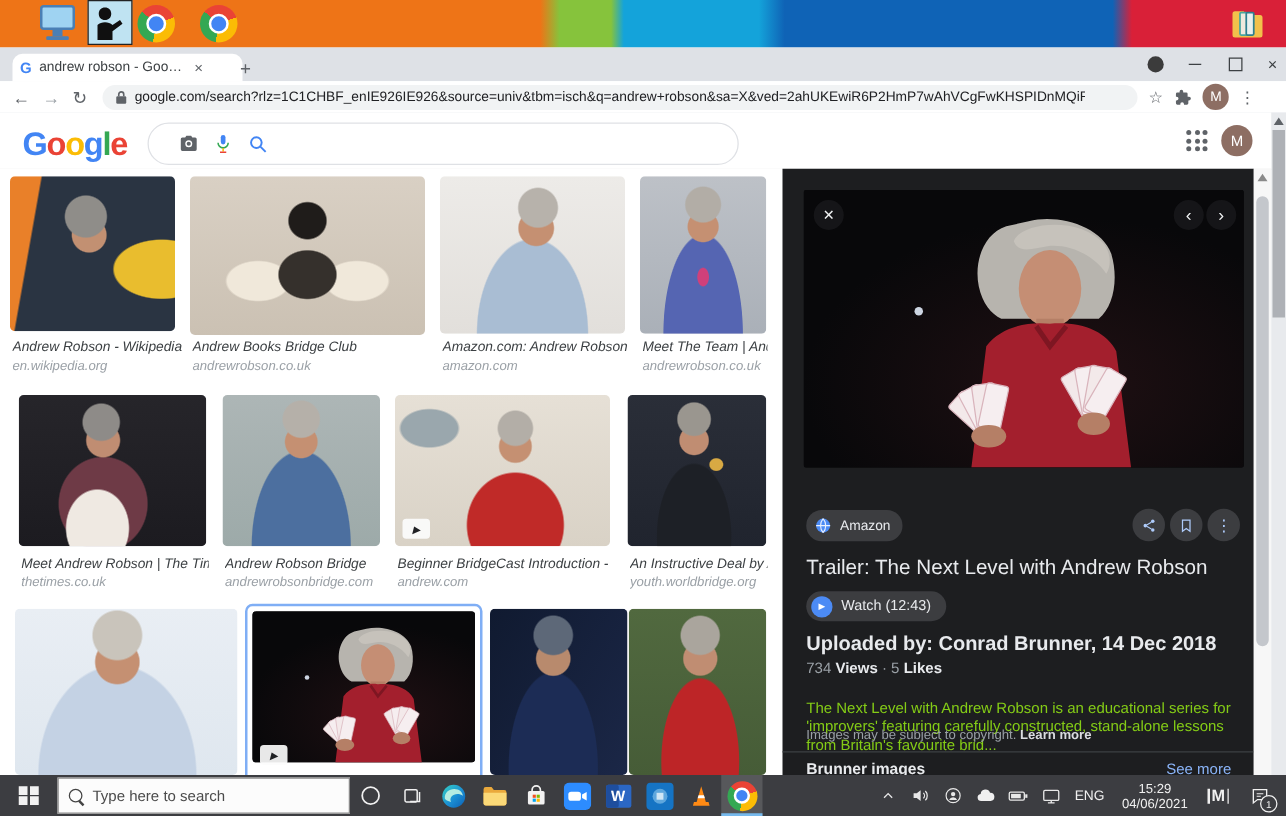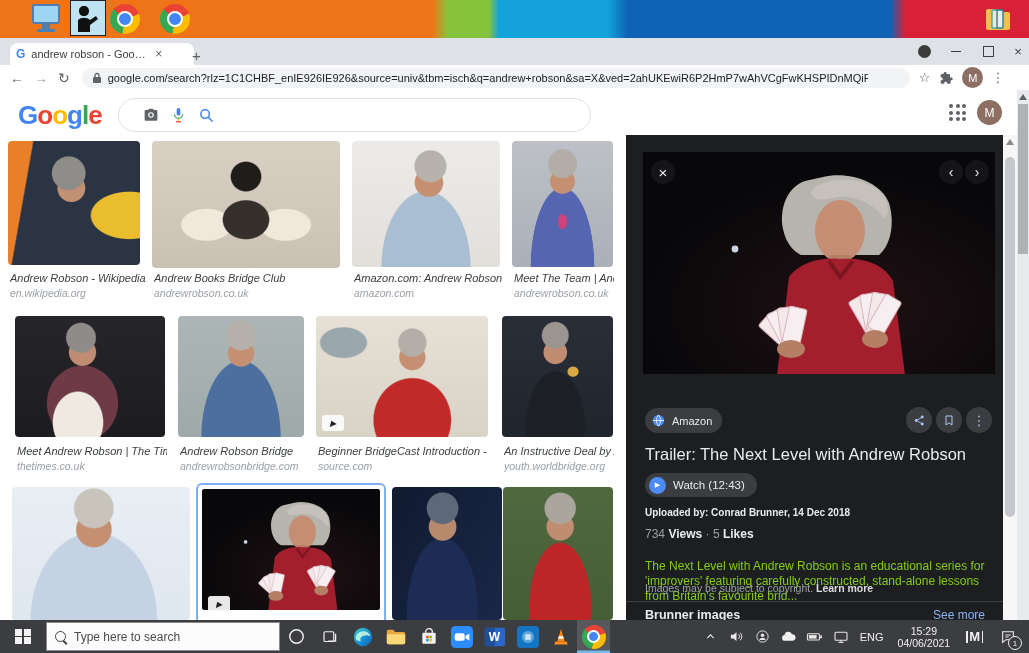--- a/index.html
+++ b/index.html
@@ -127,21 +127,21 @@
   #src-pill span{color:#e8eaed;font-size:11px;}
   .actbtn{position:absolute;top:272px;width:26px;height:26px;border-radius:50%;background:#3c3d40;
     display:flex;align-items:center;justify-content:center;}
   #act-share{left:280px;} #act-save{left:310px;} #act-more{left:340px;color:#aecbfa;font-size:13px;}
   #pv-title{position:absolute;left:19px;top:310px;width:350px;color:#e8eaed;font-size:16.5px;}
   #watch-pill{position:absolute;left:19px;top:338px;height:24px;border-radius:12px;background:#3c3d40;
     display:flex;align-items:center;padding:0 12px 0 4px;gap:7px;}
   #watch-pill .pc{width:17px;height:17px;border-radius:50%;background:#4c8bf5;color:#fff;font-size:7px;
     display:flex;align-items:center;justify-content:center;}
   #watch-pill span{color:#e8eaed;font-size:11.5px;}
-  #uploaded{position:absolute;left:19px;top:372px;color:#e8eaed;font-size:10px;font-weight:bold;}
+  #uploaded{position:absolute;left:19px;top:372px;color:#e8eaed;font-size:16px;font-weight:bold;}
   #stats{position:absolute;left:19px;top:392px;font-size:12px;color:#9aa0a6;}
   #stats b{color:#e8eaed;}
   #desc{position:absolute;left:19px;top:424px;width:350px;color:#84cc16;font-size:12px;line-height:15px;}
   #copyline{position:absolute;left:19px;top:447px;font-size:10.5px;color:#9aa0a6;}
   #copyline b{color:#dadce0;}
   #pdivider{position:absolute;left:0;top:466px;width:377px;height:1px;background:#3c4043;}
   #related{position:absolute;left:19px;top:473px;color:#e8eaed;font-size:12.5px;font-weight:bold;}
   #seemore{position:absolute;right:18px;top:473px;color:#8ab4f8;font-size:12px;}
 
   
@@ -377,21 +377,21 @@
     <div class="cap" style="left:17px;top:310px;width:150px">
       <div class="t">Meet Andrew Robson | The Times</div>
         <div class="s">thetimes.co.uk</div>
       </div>
     <div class="cap" style="left:180px;top:310px;width:132px">
       <div class="t">Andrew Robson Bridge</div>
         <div class="s">andrewrobsonbridge.com</div>
       </div>
     <div class="cap" style="left:318px;top:310px;width:172px">
       <div class="t">Beginner BridgeCast Introduction - YouTube</div>
-        <div class="s">source.com</div>
+        <div class="s">andrew.com</div>
       </div>
     <div class="cap" style="left:504px;top:310px;width:110px">
       <div class="t">An Instructive Deal by Andr...</div>
         <div class="s">youth.worldbridge.org</div>
       </div>
 
     <div class="thumb q1" style="left:12px;top:352px;width:178px;height:133px"></div>
     <div id="sel" class="abs" style="position: absolute; left: 196px; top: 348px;">
       <svg width="178" height="121" viewBox="0 0 352 224" preserveAspectRatio="xMidYMid slice">
           <use href="#cardman"></use>

